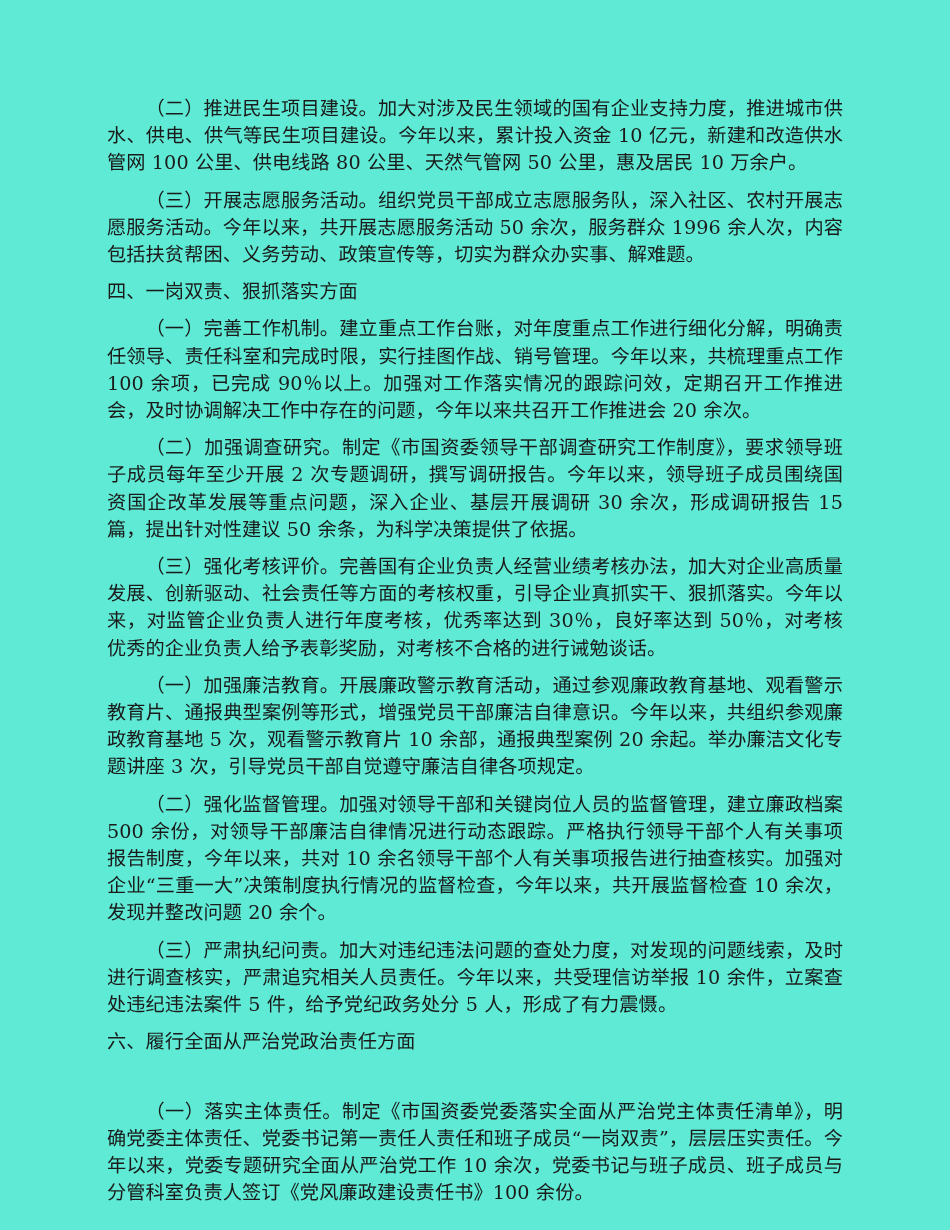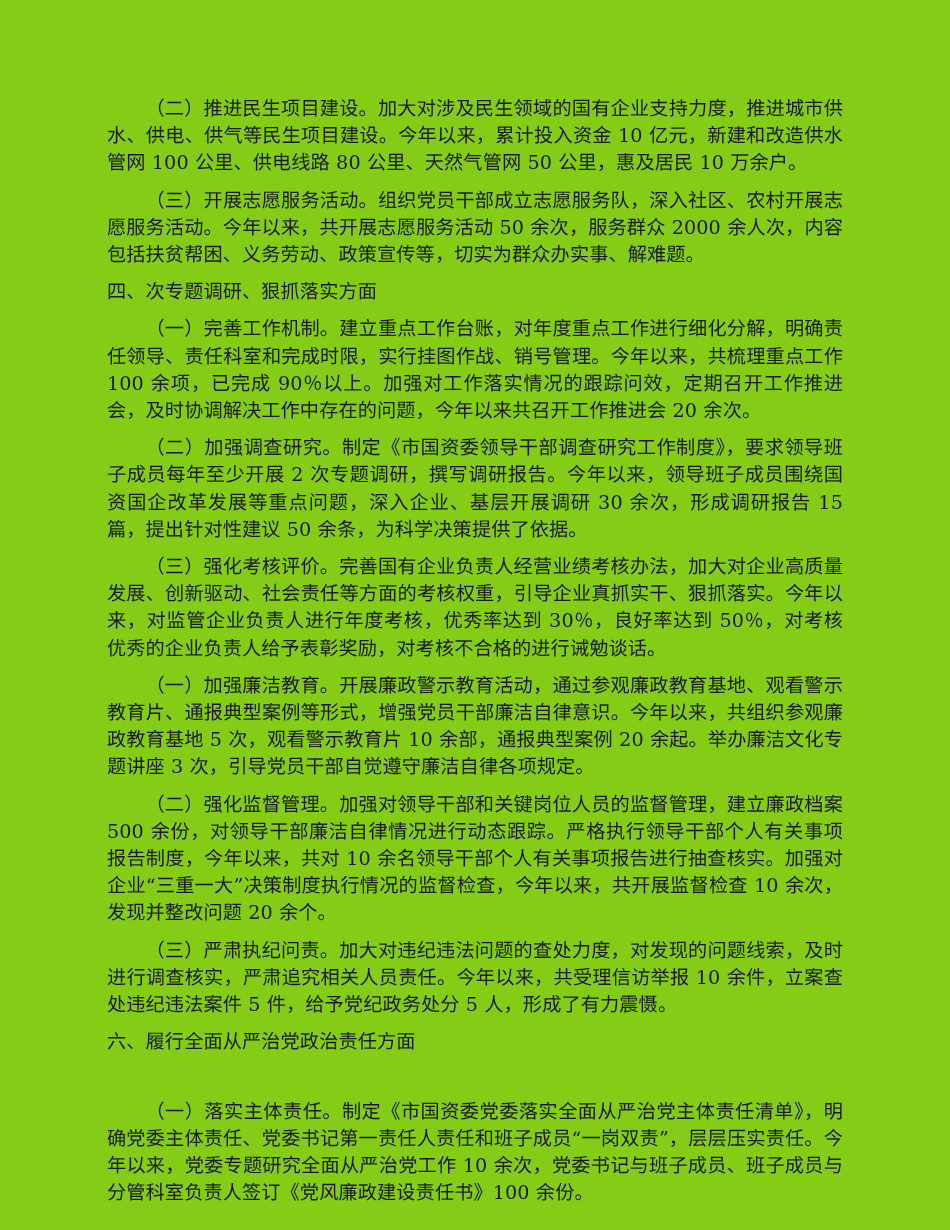--- a/index.html
+++ b/index.html
@@ -13,21 +13,21 @@
     height: 1230px;
     overflow: hidden;
     font-family: "DejaVu Serif", "Liberation Serif", serif;
     color: #1a1a1a;
     -webkit-font-smoothing: antialiased;
   }
   #page {
     position: relative;
     width: 950px;
     height: 1230px;
-    background: #84cc16;
+    background: #5eead4;
     box-sizing: border-box;
     padding: 95px 107px 16px 107px;
   }
   .doc-body {
     width: 736px;
   }
   p.para,
   p.heading {
     margin: 0;
     font-size: 19.2px;
@@ -51,22 +51,22 @@
     margin-bottom: 0;
     margin-top: 42px;
   }
 </style>
 </head>
 <body>
 
 <div id="page">
   <div class="doc-body">
     <p class="para">（二）推进民生项目建设。加大对涉及民生领域的国有企业支持力度，推进城市供水、供电、供气等民生项目建设。今年以来，累计投入资金 10 亿元，新建和改造供水管网 100 公里、供电线路 80 公里、天然气管网 50 公里，惠及居民 10 万余户。</p>
-    <p class="para">（三）开展志愿服务活动。组织党员干部成立志愿服务队，深入社区、农村开展志愿服务活动。今年以来，共开展志愿服务活动 50 余次，服务群众 2000 余人次，内容包括扶贫帮困、义务劳动、政策宣传等，切实为群众办实事、解难题。</p>
-    <p class="heading">四、次专题调研、狠抓落实方面</p>
+    <p class="para">（三）开展志愿服务活动。组织党员干部成立志愿服务队，深入社区、农村开展志愿服务活动。今年以来，共开展志愿服务活动 50 余次，服务群众 1996 余人次，内容包括扶贫帮困、义务劳动、政策宣传等，切实为群众办实事、解难题。</p>
+    <p class="heading">四、一岗双责、狠抓落实方面</p>
     <p class="para">（一）完善工作机制。建立重点工作台账，对年度重点工作进行细化分解，明确责任领导、责任科室和完成时限，实行挂图作战、销号管理。今年以来，共梳理重点工作 100 余项，已完成 90％以上。加强对工作落实情况的跟踪问效，定期召开工作推进会，及时协调解决工作中存在的问题，今年以来共召开工作推进会 20 余次。</p>
     <p class="para">（二）加强调查研究。制定《市国资委领导干部调查研究工作制度》，要求领导班子成员每年至少开展 2 次专题调研，撰写调研报告。今年以来，领导班子成员围绕国资国企改革发展等重点问题，深入企业、基层开展调研 30 余次，形成调研报告 15 篇，提出针对性建议 50 余条，为科学决策提供了依据。</p>
     <p class="para">（三）强化考核评价。完善国有企业负责人经营业绩考核办法，加大对企业高质量发展、创新驱动、社会责任等方面的考核权重，引导企业真抓实干、狠抓落实。今年以来，对监管企业负责人进行年度考核，优秀率达到 30％，良好率达到 50％，对考核优秀的企业负责人给予表彰奖励，对考核不合格的进行诫勉谈话。</p>
     <p class="para">（一）加强廉洁教育。开展廉政警示教育活动，通过参观廉政教育基地、观看警示教育片、通报典型案例等形式，增强党员干部廉洁自律意识。今年以来，共组织参观廉政教育基地 5 次，观看警示教育片 10 余部，通报典型案例 20 余起。举办廉洁文化专题讲座 3 次，引导党员干部自觉遵守廉洁自律各项规定。</p>
     <p class="para">（二）强化监督管理。加强对领导干部和关键岗位人员的监督管理，建立廉政档案 500 余份，对领导干部廉洁自律情况进行动态跟踪。严格执行领导干部个人有关事项报告制度，今年以来，共对 10 余名领导干部个人有关事项报告进行抽查核实。加强对企业“三重一大”决策制度执行情况的监督检查，今年以来，共开展监督检查 10 余次，发现并整改问题 20 余个。</p>
     <p class="para">（三）严肃执纪问责。加大对违纪违法问题的查处力度，对发现的问题线索，及时进行调查核实，严肃追究相关人员责任。今年以来，共受理信访举报 10 余件，立案查处违纪违法案件 5 件，给予党纪政务处分 5 人，形成了有力震慑。</p>
     <p class="heading">六、履行全面从严治党政治责任方面</p>
     <p class="para">（一）落实主体责任。制定《市国资委党委落实全面从严治党主体责任清单》，明确党委主体责任、党委书记第一责任人责任和班子成员“一岗双责”，层层压实责任。今年以来，党委专题研究全面从严治党工作 10 余次，党委书记与班子成员、班子成员与分管科室负责人签订《党风廉政建设责任书》100 余份。</p>
   </div>
 </div>

